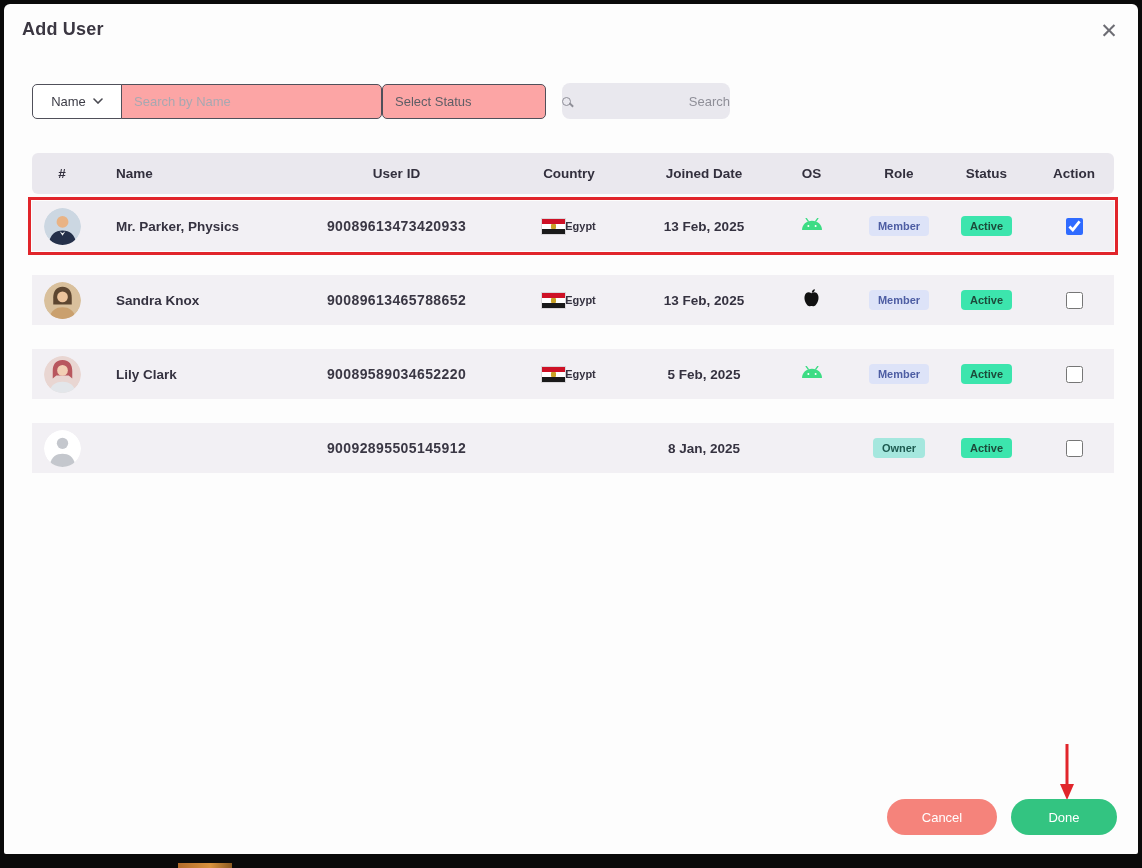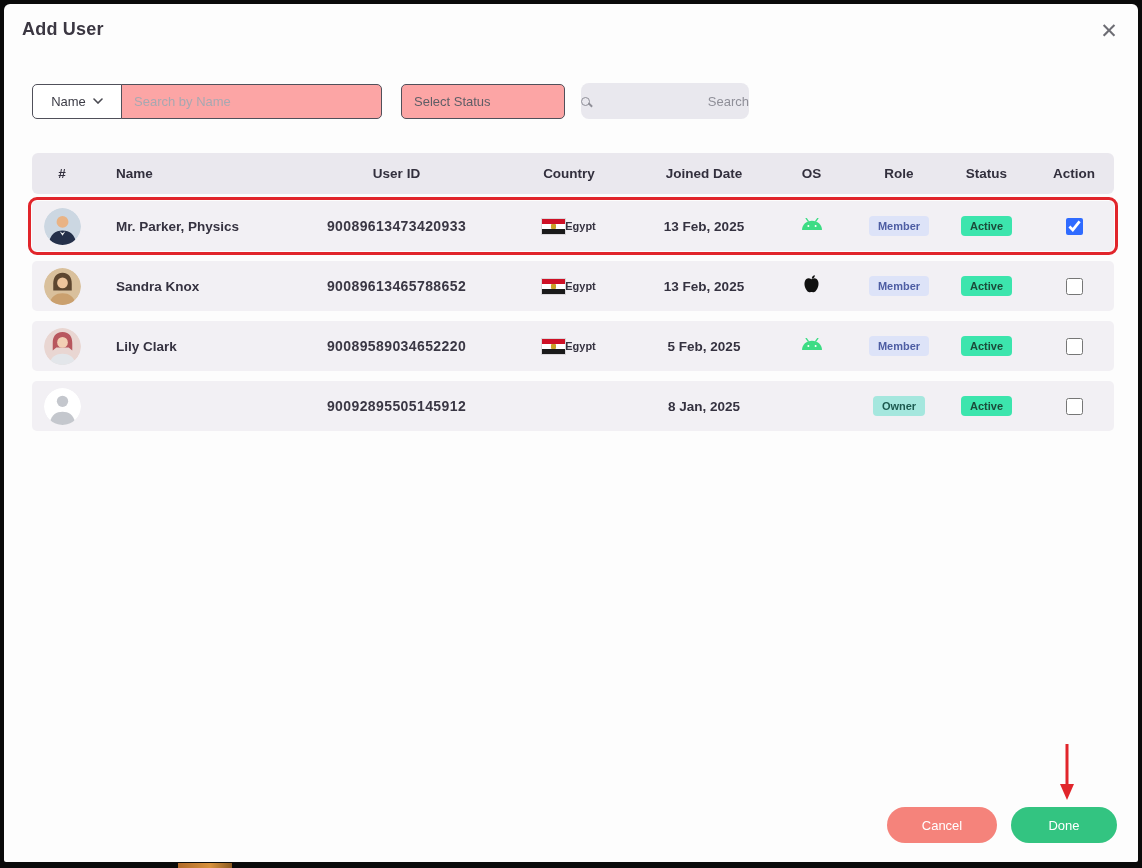--- a/index.html
+++ b/index.html
@@ -1,40 +1,40 @@
 <!DOCTYPE html>
 <html><head>
 <meta charset="utf-8">
 <style>
   *{margin:0;padding:0;box-sizing:border-box}
   html,body{width:1142px;height:868px}
   body{background:#0a0a0a;font-family:"Liberation Sans",sans-serif;position:relative;overflow:hidden}
-  .frame{position:absolute;inset:0;background:#0a0a0a;padding:4px 4px 6px}
+  .frame{position:absolute;inset:0;background:#0a0a0a;padding:4px 4px 14px}
   .sliver{position:absolute;left:178px;bottom:0;width:54px;height:5px;background:linear-gradient(90deg,#b06a2a,#d8923d 60%,#8a5a22)}
   .modal{position:relative;width:100%;height:100%;background:#fdfdfd;border-radius:6px 6px 2px 2px;overflow:hidden}
 
   .modal-title{position:absolute;left:18px;top:15px;font-size:18px;font-weight:600;color:#3b3742;letter-spacing:.2px}
   .close-btn{position:absolute;right:14px;top:12px;width:30px;height:30px;background:none;border:none;font-size:21px;color:#6d6d74;cursor:pointer;line-height:30px}
 
   .filters{position:absolute;top:79px;left:28px;display:flex;align-items:center}
   .dd{width:90px;height:35px;border:1px solid #50505a;border-radius:5px 0 0 5px;display:flex;align-items:center;justify-content:center;gap:7px;background:#fff;font-size:13px;color:#3c3c46;cursor:pointer}
   .inp{height:35px;border:1px solid #50505a;border-radius:5px;background:#fca5a5;font-size:13px;padding:0 12px;color:#4a4a52;outline:none}
   .inp.joined-left{border-radius:0 5px 5px 0;margin-left:-1px;width:261px}
   .inp.light::placeholder{color:#a8a8b1}
   .inp.dark::placeholder{color:#5e5e66}
-  .w-status{width:164px;margin-left:19px}
+  .w-status{width:164px;}
   .w-role{width:166px;margin-left:19px}
   .w-date{width:167px;margin-left:17px}
   .search-btn{width:168px;height:36px;margin-left:16px;background:#e9e8ee;border:none;border-radius:8px;color:#8f8f98;font-size:13px;display:flex;align-items:center;justify-content:space-between;gap:15px;cursor:pointer}
   .mag{width:9px;height:9px;border:1.5px solid #8f8f98;border-radius:50%;position:relative;display:inline-block}
   .mag::after{content:"";position:absolute;width:5px;height:1.5px;background:#8f8f98;transform:rotate(45deg);right:-4px;bottom:-1px}
 
   .table{position:absolute;top:149px;left:28px;width:1082px}
   .thead{display:flex;height:41px;background:#eae8ee;border-radius:6px;align-items:center;font-size:13.5px;font-weight:700;color:#322f3d;margin-bottom:7px}
-  .row{display:flex;align-items:center;height:50px;background:#f2f0f4;border-radius:5px;margin-bottom:10px}
+  .row{display:flex;align-items:center;height:50px;background:#f2f0f4;border-radius:0;margin-bottom:24px}
   .row--hl{outline:3px solid #e1252b;outline-offset:1px}
   .cell{text-align:center}
   .c1{flex:0 0 60px}.c2{flex:0 0 207px;text-align:left;padding-left:24px}.c3{flex:0 0 195px}
   .c4{flex:0 0 150px}.c5{flex:0 0 120px}.c6{flex:0 0 95px}.c7{flex:0 0 80px}.c8{flex:0 0 95px}.c9{flex:0 0 80px}
 
   .avatar{width:37px;height:37px;border-radius:50%;overflow:hidden;margin:0 auto;display:block}
   .uname{font-size:13.5px;font-weight:700;color:#353240}
   .uid{font-size:14px;font-weight:600;color:#3a3744;letter-spacing:.4px}
   .date{font-size:13.5px;font-weight:700;color:#353240}
   .country{display:flex;align-items:center;justify-content:center;}

